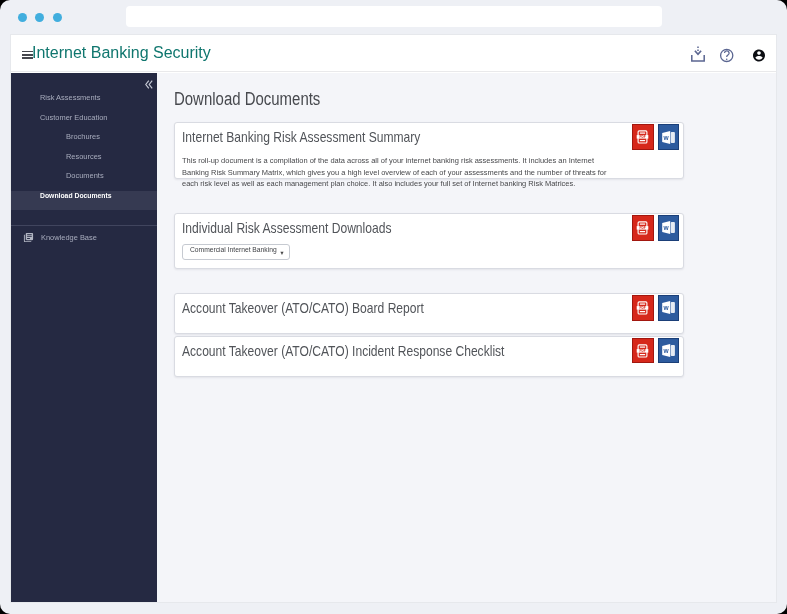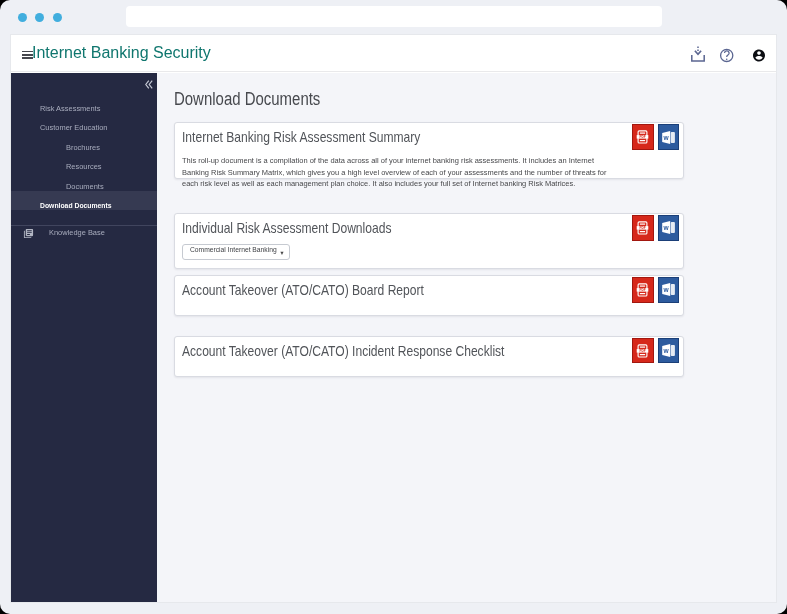--- a/index.html
+++ b/index.html
@@ -10,26 +10,26 @@
 .window { position:absolute; left:11px; top:35px; width:765px; height:567px; background:#fff; box-shadow:0 0 0 1px #e6e8ec; }
 .appbar { position:relative; height:37px; background:#fff; border-bottom:1px solid #e9e9eb; }
 .burger { position:absolute; left:11px; top:15.5px; width:11px; height:9px; }
 .burger span { display:block; height:1.7px; background:#45474d; margin-bottom:1.7px; }
 .title { position:absolute; left:21px; top:9.6px; font-size:16px; line-height:15px; color:#0f766e; }
 .hicons { position:absolute; right:0; top:0; }
 .content { position:absolute; left:0; top:38px; width:765px; height:529px; display:flex; }
 .sidebar { position:relative; width:146px; background:#252942; flex:none; }
 .collapse { position:absolute; right:4.5px; top:7px; width:8px; height:9px; }
 .nav { margin-top:20px; }
-.nav div { height:19.5px; display:flex; align-items:flex-end; padding-left:29px; font-size:8px; color:#a9adbe; }
+.nav div { height:19.5px; display:flex; align-items:flex-start; padding-left:29px; font-size:8px; color:#a9adbe; }
 .nav div.sub { padding-left:55px; }
 .nav div.active { background:#363a52; color:#fff; font-weight:bold; }
 .nav span, .kb span { display:inline-block; transform:scaleX(0.93); transform-origin:0 50%; white-space:pre; }
 .sdivider { border-top:1px solid #41455e; margin-top:15px; }
-.kb { display:flex; align-items:flex-start; margin-top:2px; height:19.5px; padding-left:11.5px; font-size:8px; color:#a9adbe;gap:8px; }
+.kb { display:flex; align-items:center; margin-top:2px; height:19.5px; padding-left:11.5px; font-size:8px; color:#a9adbe; }
 .kb svg { margin-right:7px; flex:none; }
 .main { position:relative; flex:1; background:#f4f5f9; }
 h1 { position:absolute; left:17.1px; top:17px; font-size:18px; line-height:18px; font-weight:normal; color:#47494e; white-space:pre; transform:scaleX(0.831); transform-origin:0 0; }
 .card { position:absolute; left:17.2px; width:509.5px; background:#fff; border:1px solid #d9dbe2; border-radius:3px; box-shadow:0 1px 2px rgba(25,30,50,0.08); }
 .card h2 { position:absolute; left:6.7px; top:7.2px; font-size:14.5px; line-height:14.5px; font-weight:normal; color:#515459; white-space:pre; transform:scaleX(0.833); transform-origin:0 0; }
 .card p { position:absolute; left:6.8px; top:31.9px; font-size:8px; line-height:11.35px; color:#46474a; white-space:pre; transform:scaleX(0.935); transform-origin:0 0; }
 .btns { position:absolute; top:1px; right:3.3px; display:flex; }
 .btn { width:21.4px; height:25.5px; display:flex; align-items:center; justify-content:center; }
 .btn.pdf { background:#d6281b; margin-right:4.4px; box-shadow:inset 0 0 0 1px rgba(120,10,5,0.55); }
 .btn.doc { background:#2d5b9e; box-shadow:inset 0 0 0 1px rgba(15,45,95,0.6); }
@@ -147,21 +147,21 @@
                   <text x="5.1" y="9.9" font-size="6.6" font-weight="bold" fill="#2d5b9e" text-anchor="middle" font-family="Liberation Sans">w</text>
                 </svg>
               </div>
           </div>
           <h2>Individual Risk Assessment Downloads</h2>
           <div class="dropdown">
               <span>Commercial Internet Banking</span>
               <span class="caret">▼</span>
             </div>
         </div>
-        <div class="card" style="top:202px; height:40.7px">
+        <div class="card" style="top:220px; height:40.7px">
           <div class="btns">
             <div class="btn pdf">
                 <svg width="13" height="14" viewBox="0 0 13 14">
                   <rect x="2.1" y="0.8" width="8.8" height="12.2" rx="1.1" fill="none" stroke="#fff" stroke-width="1.15"></rect>
                   <rect x="3.9" y="2.5" width="5.2" height="1.2" fill="#fff"></rect>
                   <rect x="0.7" y="5.1" width="11.6" height="3.5" fill="#fff"></rect>
                   <rect x="3.9" y="10" width="5.2" height="1.2" fill="#fff"></rect>
                   <text x="6.5" y="7.95" font-size="3.1" font-weight="bold" fill="#d6281b" text-anchor="middle" font-family="Liberation Sans">PDF</text>
                 </svg>
               </div>

